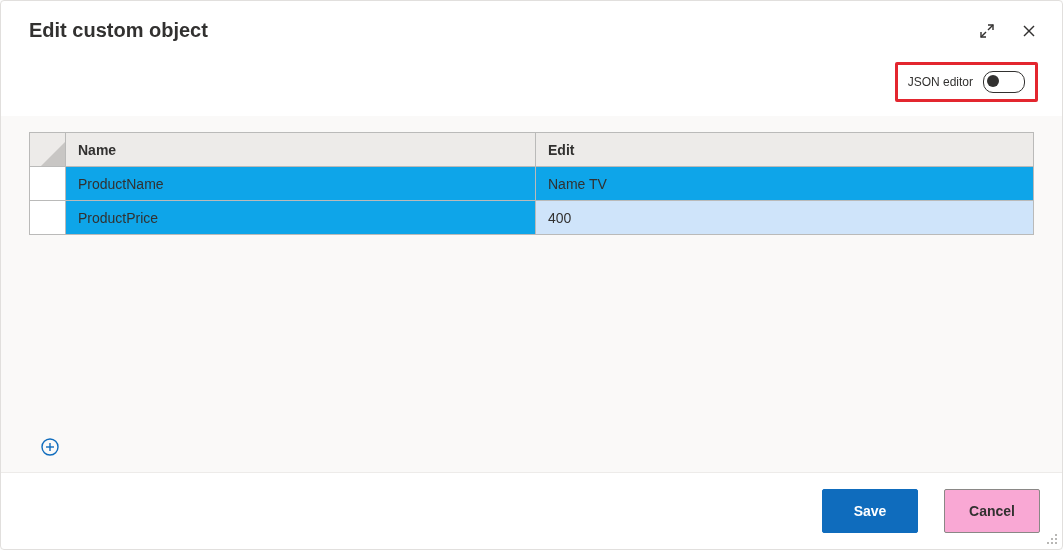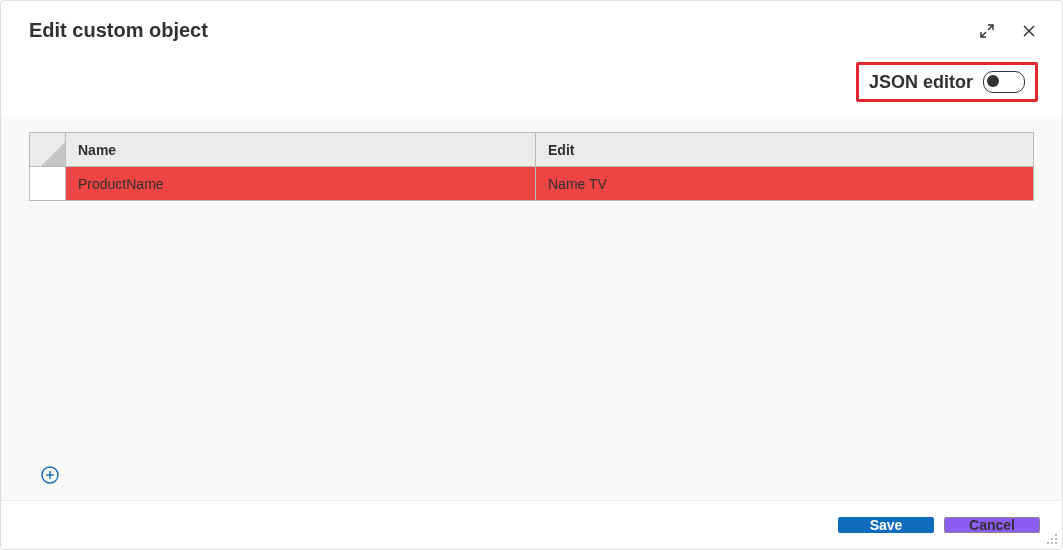--- a/index.html
+++ b/index.html
@@ -52,22 +52,22 @@
   }
   .highlight-box {
     border: 3px solid #e3262f;
     padding: 6px 10px;
     display: flex;
     align-items: center;
     gap: 10px;
     border-radius: 2px;
   }
   .toggle-label {
-    font-size: 18px;
-    font-weight: 700;
+    font-size: 12px;
+    font-weight: 400;
   }
   .toggle {
     width: 40px;
     height: 20px;
     border: 1px solid #323130;
     border-radius: 10px;
     position: relative;
     cursor: pointer;
     background: #fff;
   }
@@ -98,21 +98,21 @@
     font-size: 14px;
     height: 34px;
     box-sizing: border-box;
     padding: 0 12px;
   }
   .grid th {
     background: #edebe9;
     font-weight: 600;
   }
   .grid td {
-    background: #ef4444;
+    background: #0ea5e9;
   }
   .col-gutter {
     width: 36px;
     padding: 0 !important;
     background: #edebe9 !important;
     vertical-align: bottom;
   }
   th.col-gutter {
     position: relative;
   }
@@ -149,37 +149,38 @@
   .footer {
     display: flex;
     justify-content: flex-end;
     gap: 10px;
     padding: 16px 22px;
     border-top: 1px solid #edebe9;
     position: relative;
   }
   .btn {
     min-width: 96px;
-    height: 16px;
+    height: 44px;
     border-radius: 2px;
     font-size: 14px;
     font-weight: 600;
     cursor: pointer;
     display: flex;
     align-items: center;
     justify-content: center;
     box-sizing: border-box;
+    margin-left: 16px;
   }
   .btn-primary {
     background: #0f6cbd;
     color: #fff;
     border: 1px solid #0f6cbd;
   }
   .btn-secondary {
-    background: #8b5cf6;
+    background: #f9a8d4;
     color: #323130;
     border: 1px solid #8a8886;
   }
   .resize-grip {
     position: absolute;
     right: 4px;
     bottom: 4px;
     width: 14px;
     height: 14px;
     color: #a19f9d;
@@ -235,20 +236,25 @@
           <th>Name</th>
           <th>Edit</th>
         </tr>
       </thead>
       <tbody>
         <tr>
           <td class="col-gutter"></td>
           <td>ProductName</td>
           <td>Name TV</td>
         </tr>
+        <tr>
+          <td class="col-gutter"></td>
+          <td>ProductPrice</td>
+          <td class="cell-selected">400</td>
+        </tr>
       </tbody>
     </table>
 
     <div class="add-row">
       <svg width="20" height="20" viewBox="0 0 20 20" fill="none" stroke="currentColor" stroke-width="1.4">
         <circle cx="10" cy="10" r="8"></circle>
         <path d="M10 6 V14"></path>
         <path d="M6 10 H14"></path>
       </svg>
     </div>

